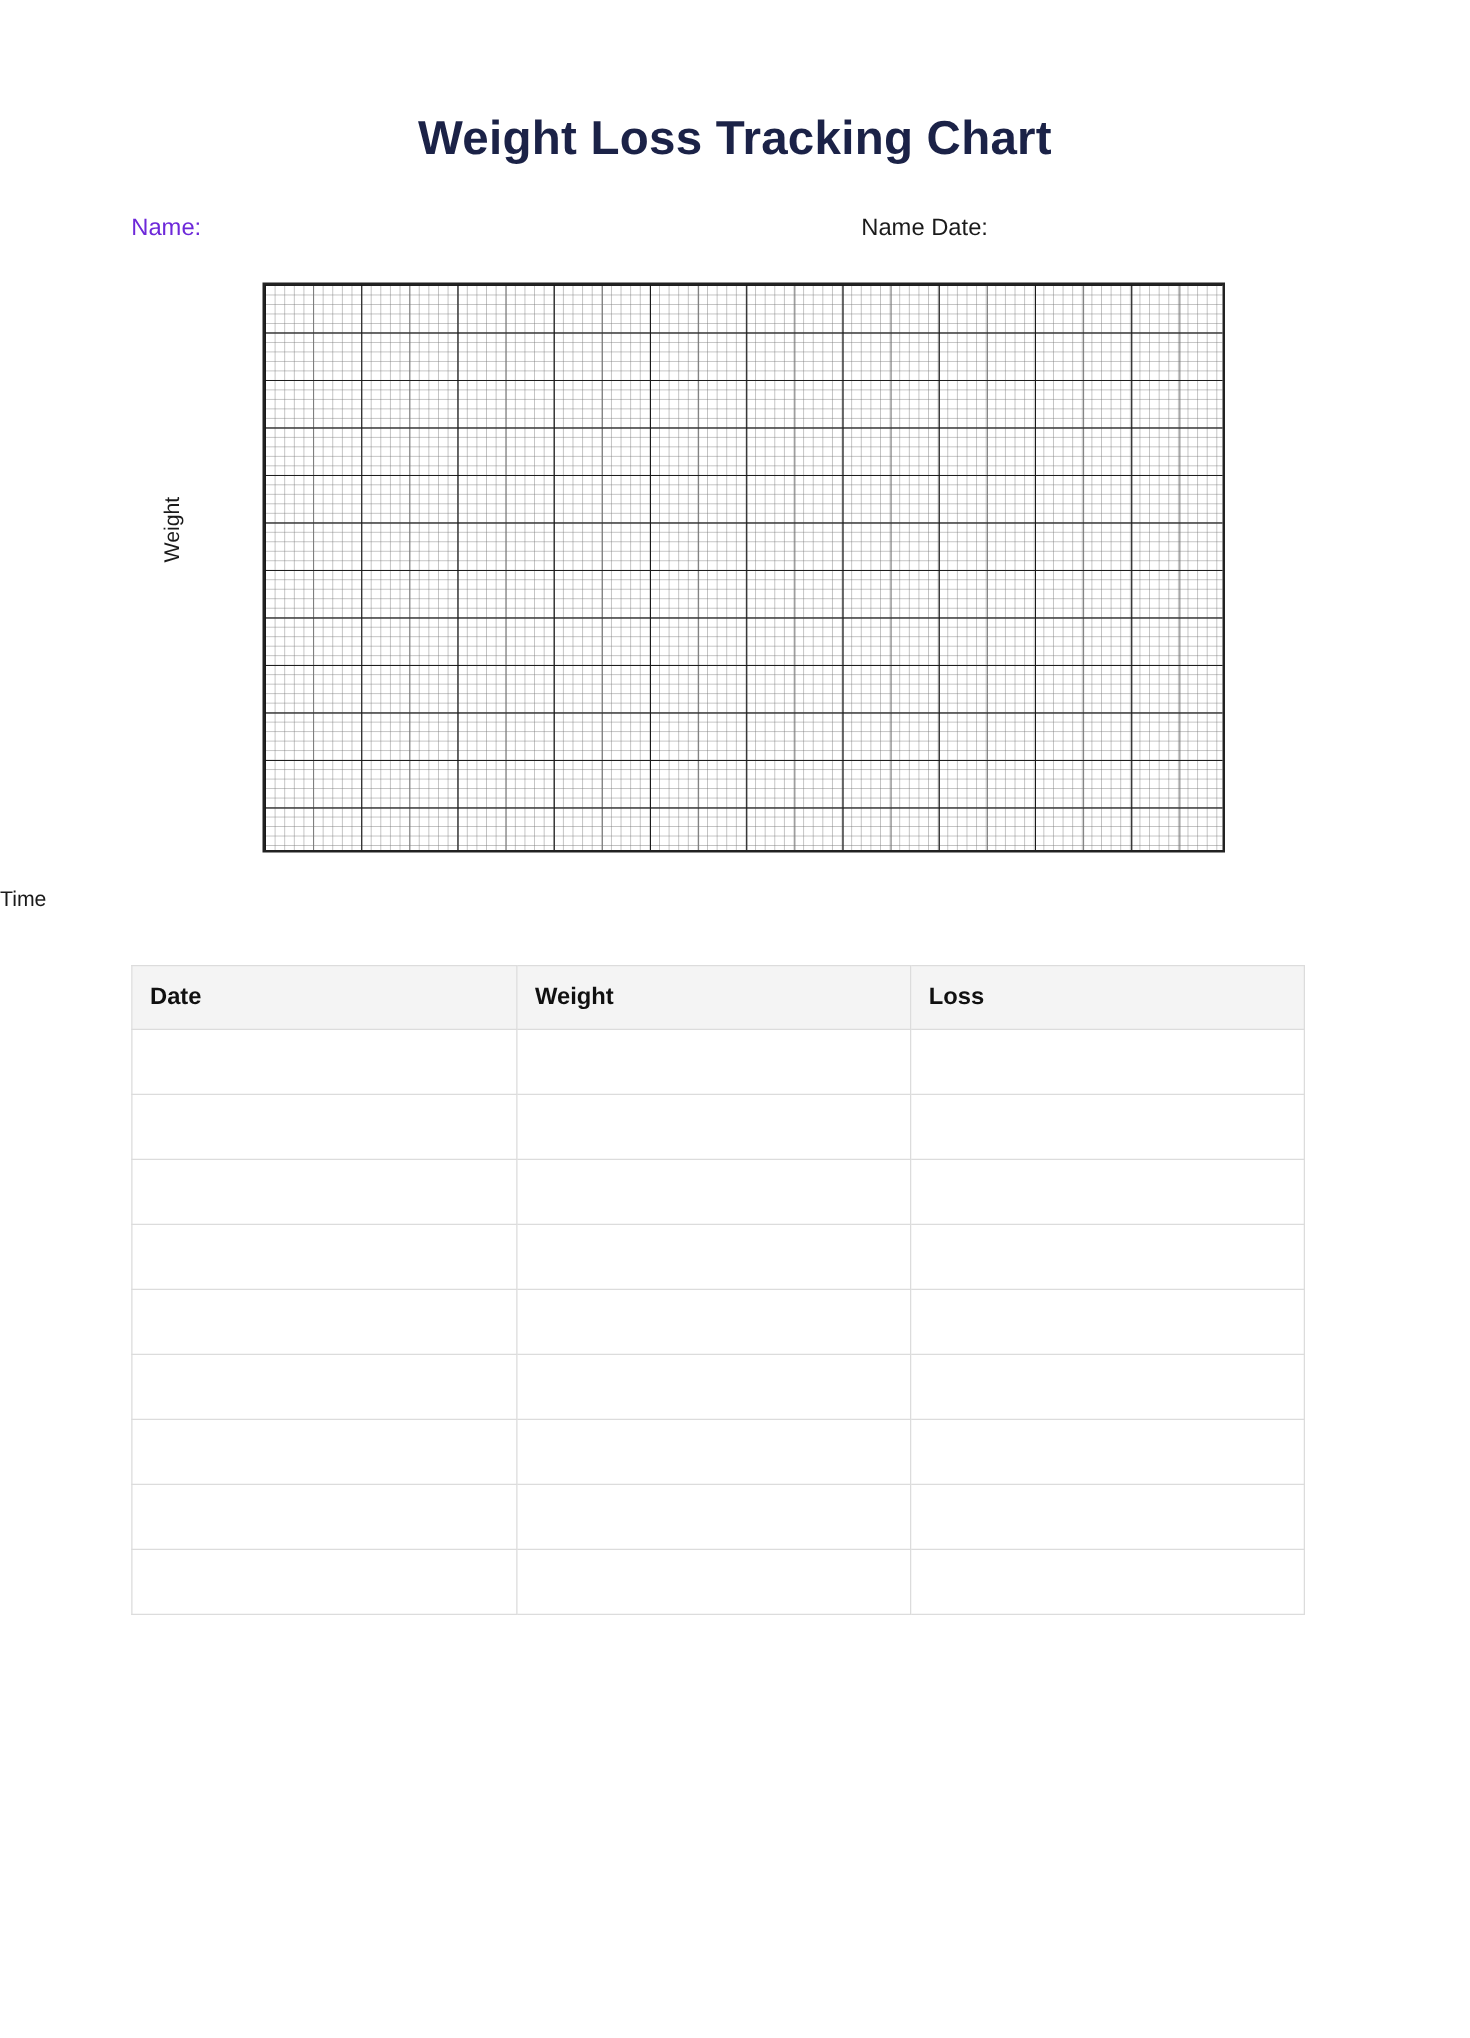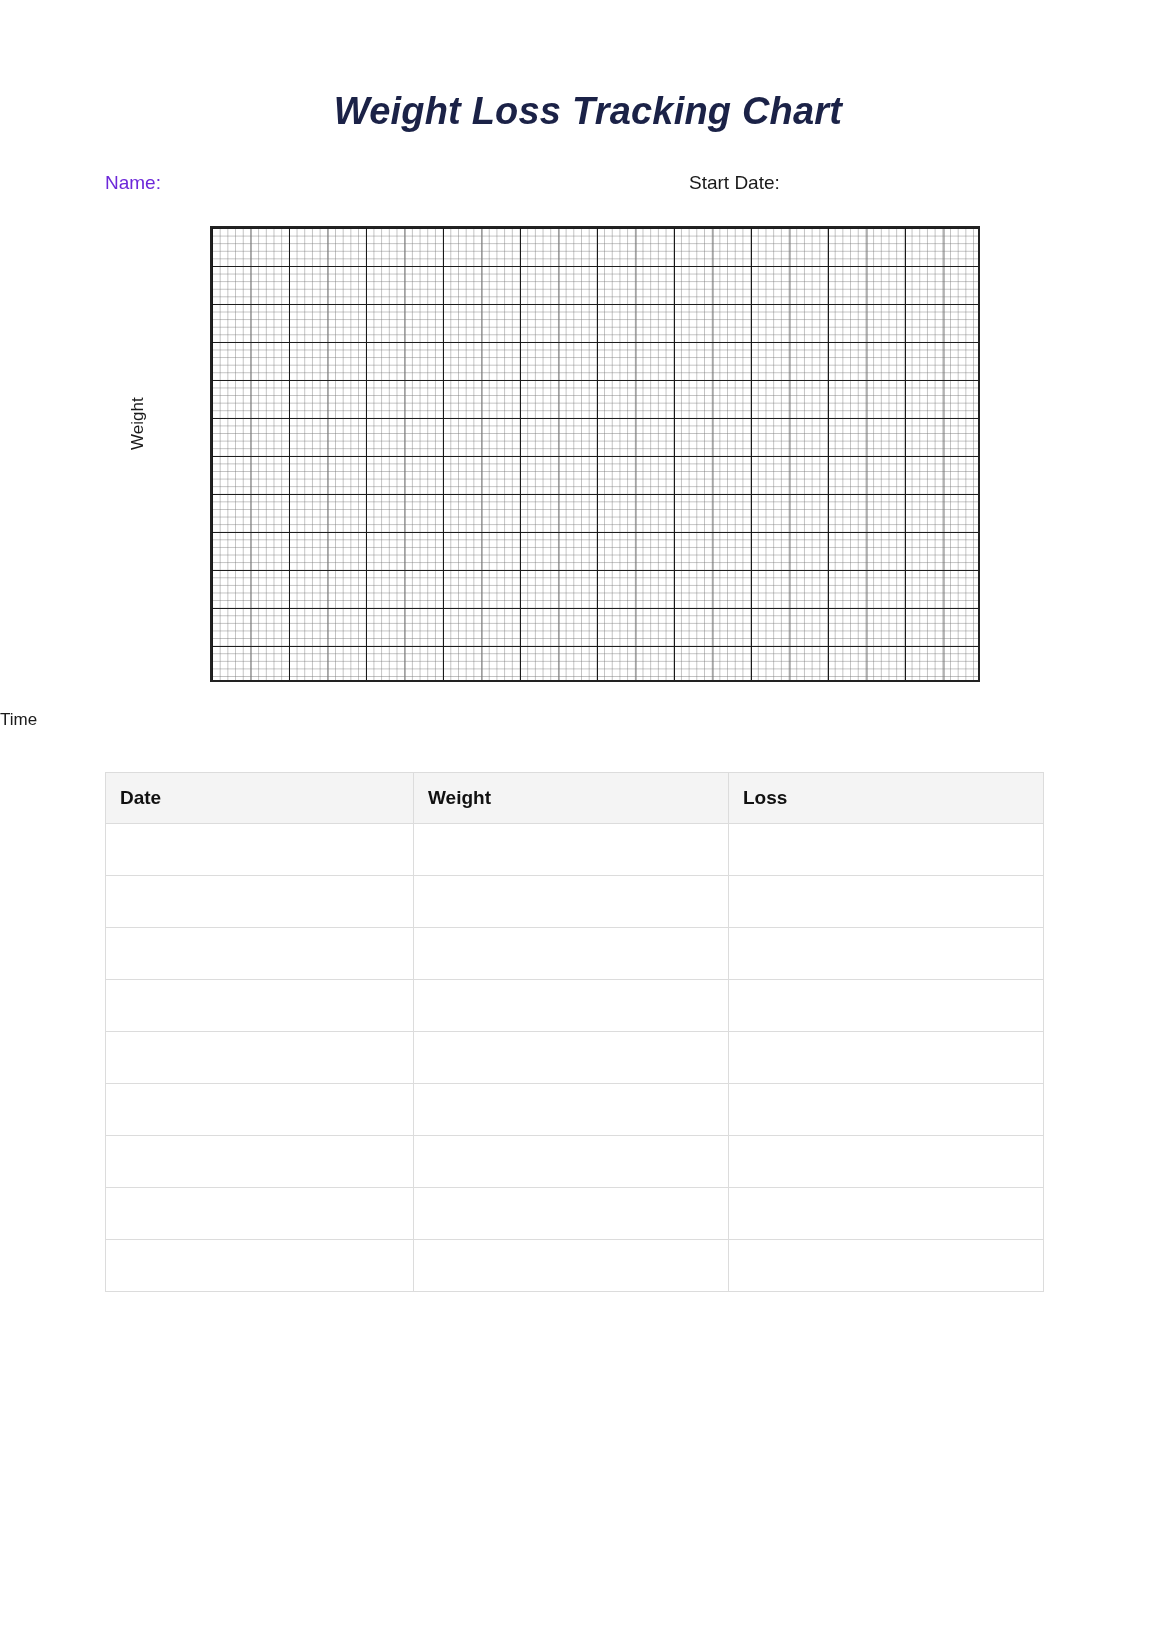--- a/index.html
+++ b/index.html
@@ -24,21 +24,20 @@
   .doc-title {
     position: absolute;
     top: 90px;
     left: 0;
     width: 1176px;
     text-align: center;
     font-size: 38px;
     font-weight: bold;
     color: #1b2247;
     letter-spacing: 0.2px;
-    font-style: italic;
   }
   .field-row {
     position: absolute;
     top: 172px;
     left: 105px;
     width: 900px;
     height: 26px;
   }
   .field-name {
     position: absolute;
@@ -147,21 +146,21 @@
 </style>
 </head>
 <body>
 
 <div class="page">
 
   <div class="doc-title">Weight Loss Tracking Chart</div>
 
   <div class="field-row">
     <span class="field-name">Name:</span>
-    <span class="field-startdate">Start Date:</span>
+    <span class="field-startdate">Name Date:</span>
   </div>
 
   <div class="axis-label-y">Weight</div>
 
   <div class="chart-wrap">
     <div class="grid-box">
       <div class="grid-major"></div>
     </div>
   </div>
 

